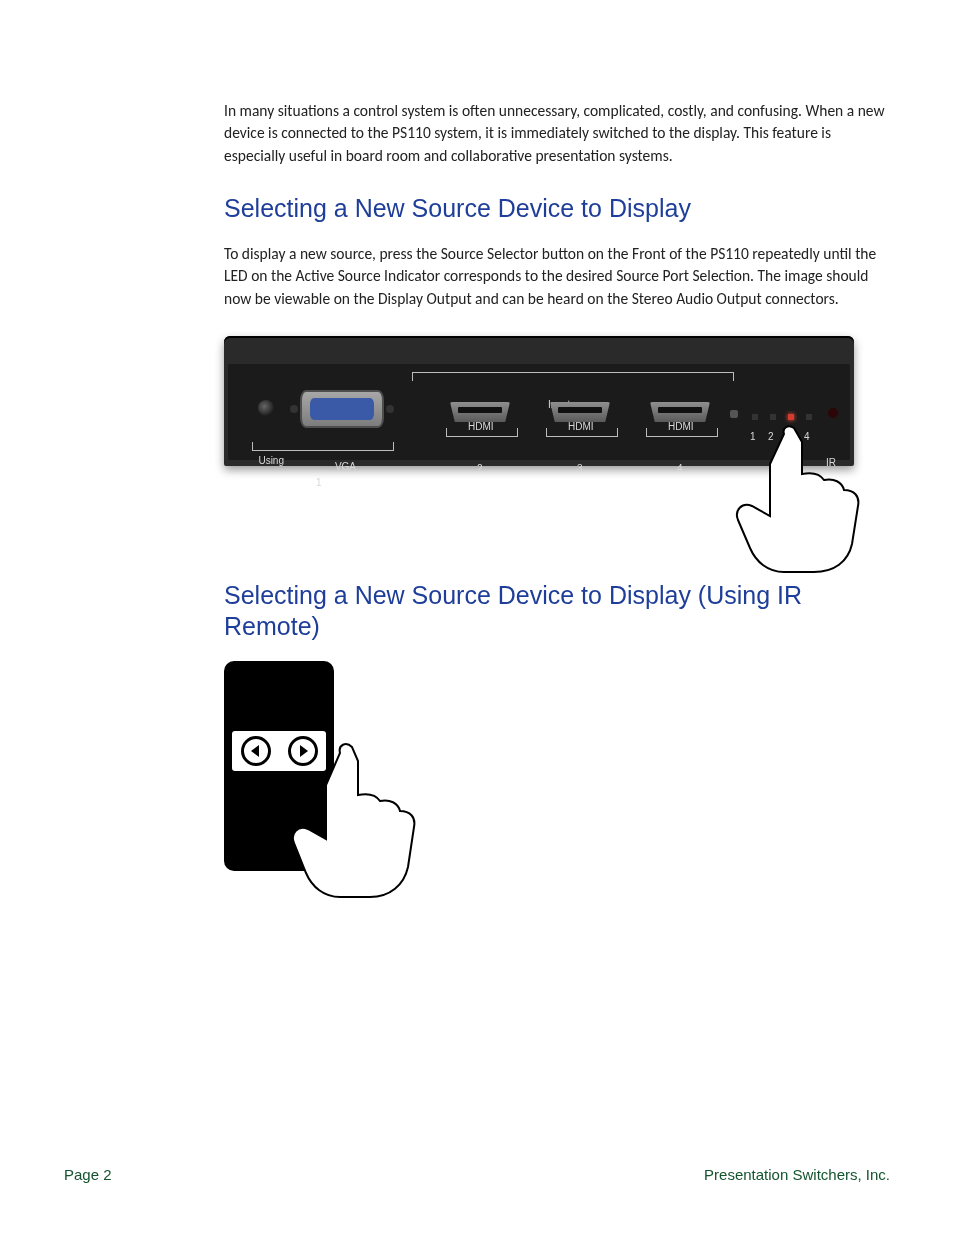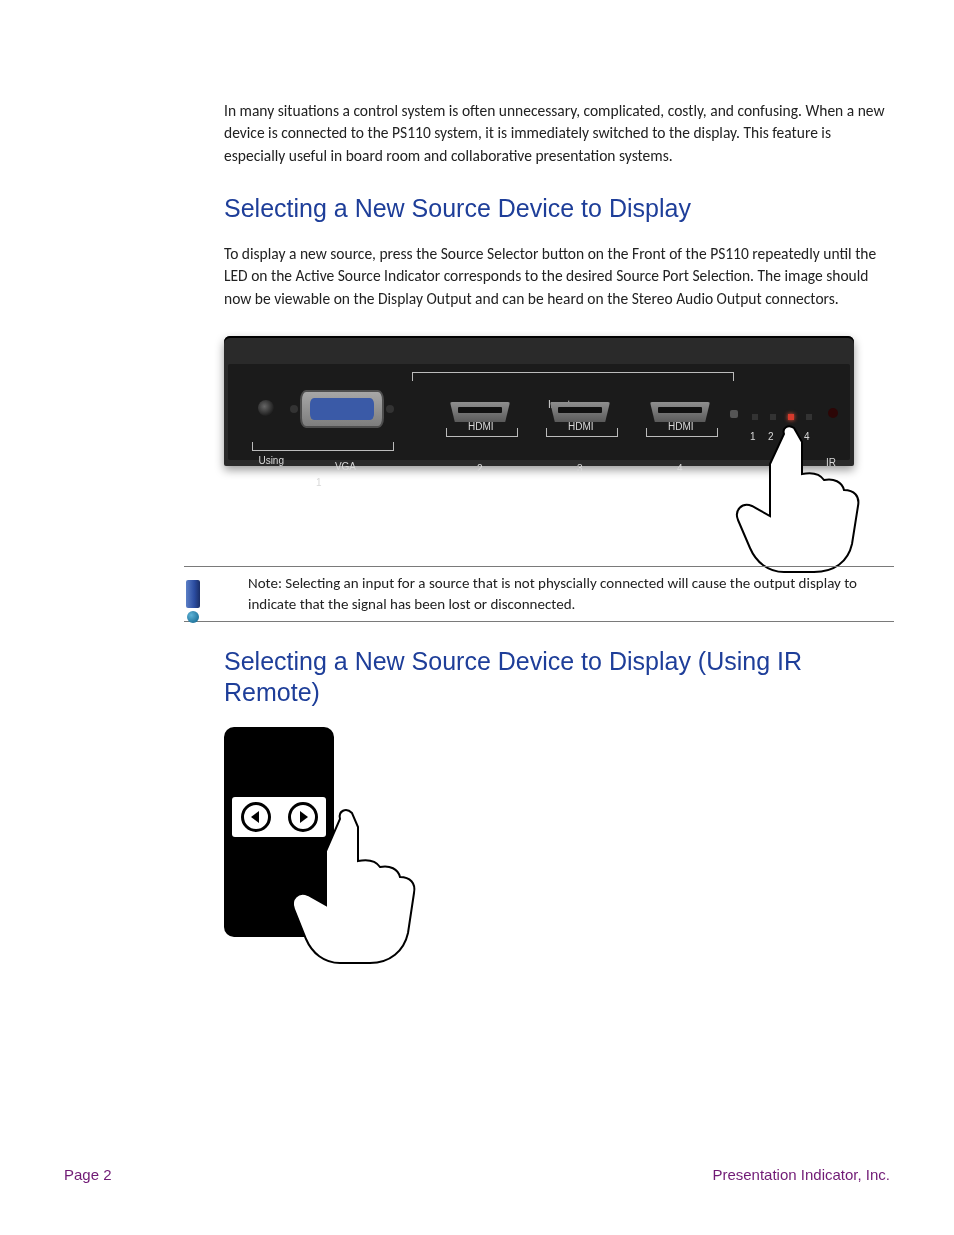--- a/index.html
+++ b/index.html
@@ -174,21 +174,21 @@
     display:flex; align-items:center; justify-content:center;
   }
   .rb svg { width:10px; height:12px; }
   .hand2 { position:absolute; left:60px; top:80px; width:170px; height:160px; }
   
   .footer {
     position:absolute;
     left: 64px; right: 64px; bottom: 52px;
     display:flex; justify-content:space-between;
     font-size: 15px;
-    color:#701a75;
+    color:#14532d;
     font-family: Arial, sans-serif;
   }
 </style>
 </head>
 <body>
 
 <div class="page">
   <div class="content">
 
     <p class="body">In many situations a control system is often unnecessary, complicated, costly, and confusing. When a new device is connected to the PS110 system, it is immediately switched to the display. This feature is especially useful in board room and collaborative presentation systems.</p>
@@ -248,29 +248,20 @@
 
         <div class="ir-dot" style="left:604px;"></div>
         <span class="dev-label" style="left:602px; top:88px;">IR</span>
       </div>
 
       <svg class="hand" viewBox="0 0 170 150">
         <path d="M60 10 C58 4 64 0 70 4 L78 18 L78 50 C88 48 96 50 100 56 C110 54 118 58 120 66 C130 66 136 72 134 82 L128 120 C124 138 110 148 90 148 L60 148 C44 148 32 138 26 124 L14 96 C10 86 18 78 28 82 L46 92 L46 40 Z" fill="#ffffff" stroke="#000" stroke-width="2"></path>
       </svg>
     </div>
 
-    <div class="note-block">
-      <div class="note-icon">
-        <div class="bar"></div>
-          <div class="dot"></div>
-      </div>
-      <div class="note-rule"></div>
-      <div class="note-text">Note: Selecting an input for a source that is not physcially connected will cause the output display to indicate that the signal has been lost or disconnected.</div>
-      <div class="note-rule"></div>
-    </div>
 
     <h2 style="margin-top:24px;">Selecting a New Source Device to Display (Using IR Remote)</h2>
 
     <div class="remote-wrap">
       <div class="remote">
         <div class="remote-strip">
           <div class="rb">
             <svg viewBox="0 0 10 12">
                 <polygon points="8,0 8,12 0,6" fill="#000"></polygon>
               </svg>
@@ -284,15 +275,15 @@
       </div>
       <svg class="hand2" viewBox="0 0 170 160">
         <path d="M56 12 C54 4 62 0 68 6 L74 20 L74 54 C84 52 92 54 96 60 C106 58 114 62 116 70 C126 70 132 76 130 86 L124 126 C120 144 106 156 86 156 L56 156 C40 156 28 146 22 132 L10 102 C6 92 14 84 24 88 L42 98 L42 44 Z" fill="#ffffff" stroke="#000" stroke-width="2"></path>
       </svg>
     </div>
 
   </div>
 
   <div class="footer">
     <span>Page 2</span>
-    <span>Presentation Indicator, Inc.</span>
+    <span>Presentation Switchers, Inc.</span>
   </div>
 </div>
 
 </body></html>

